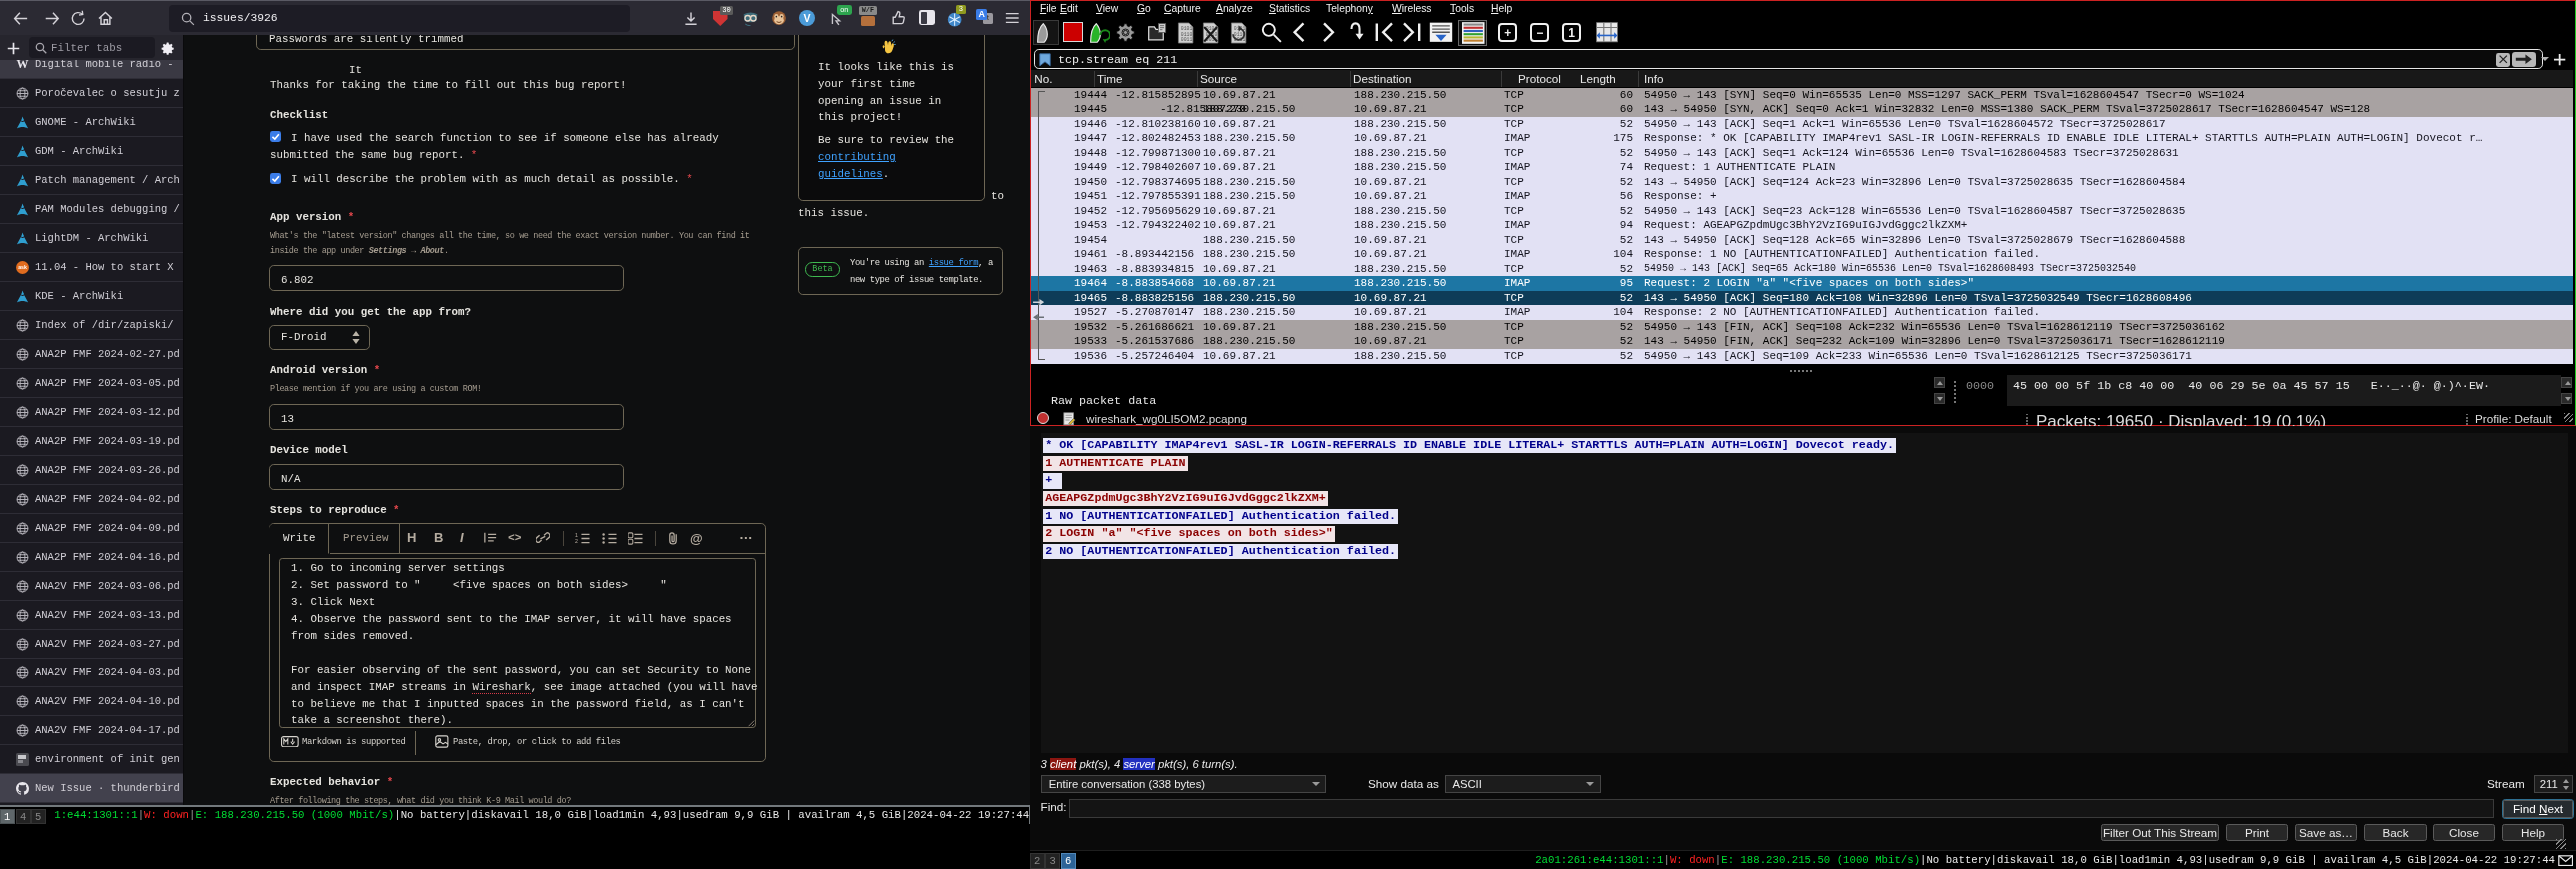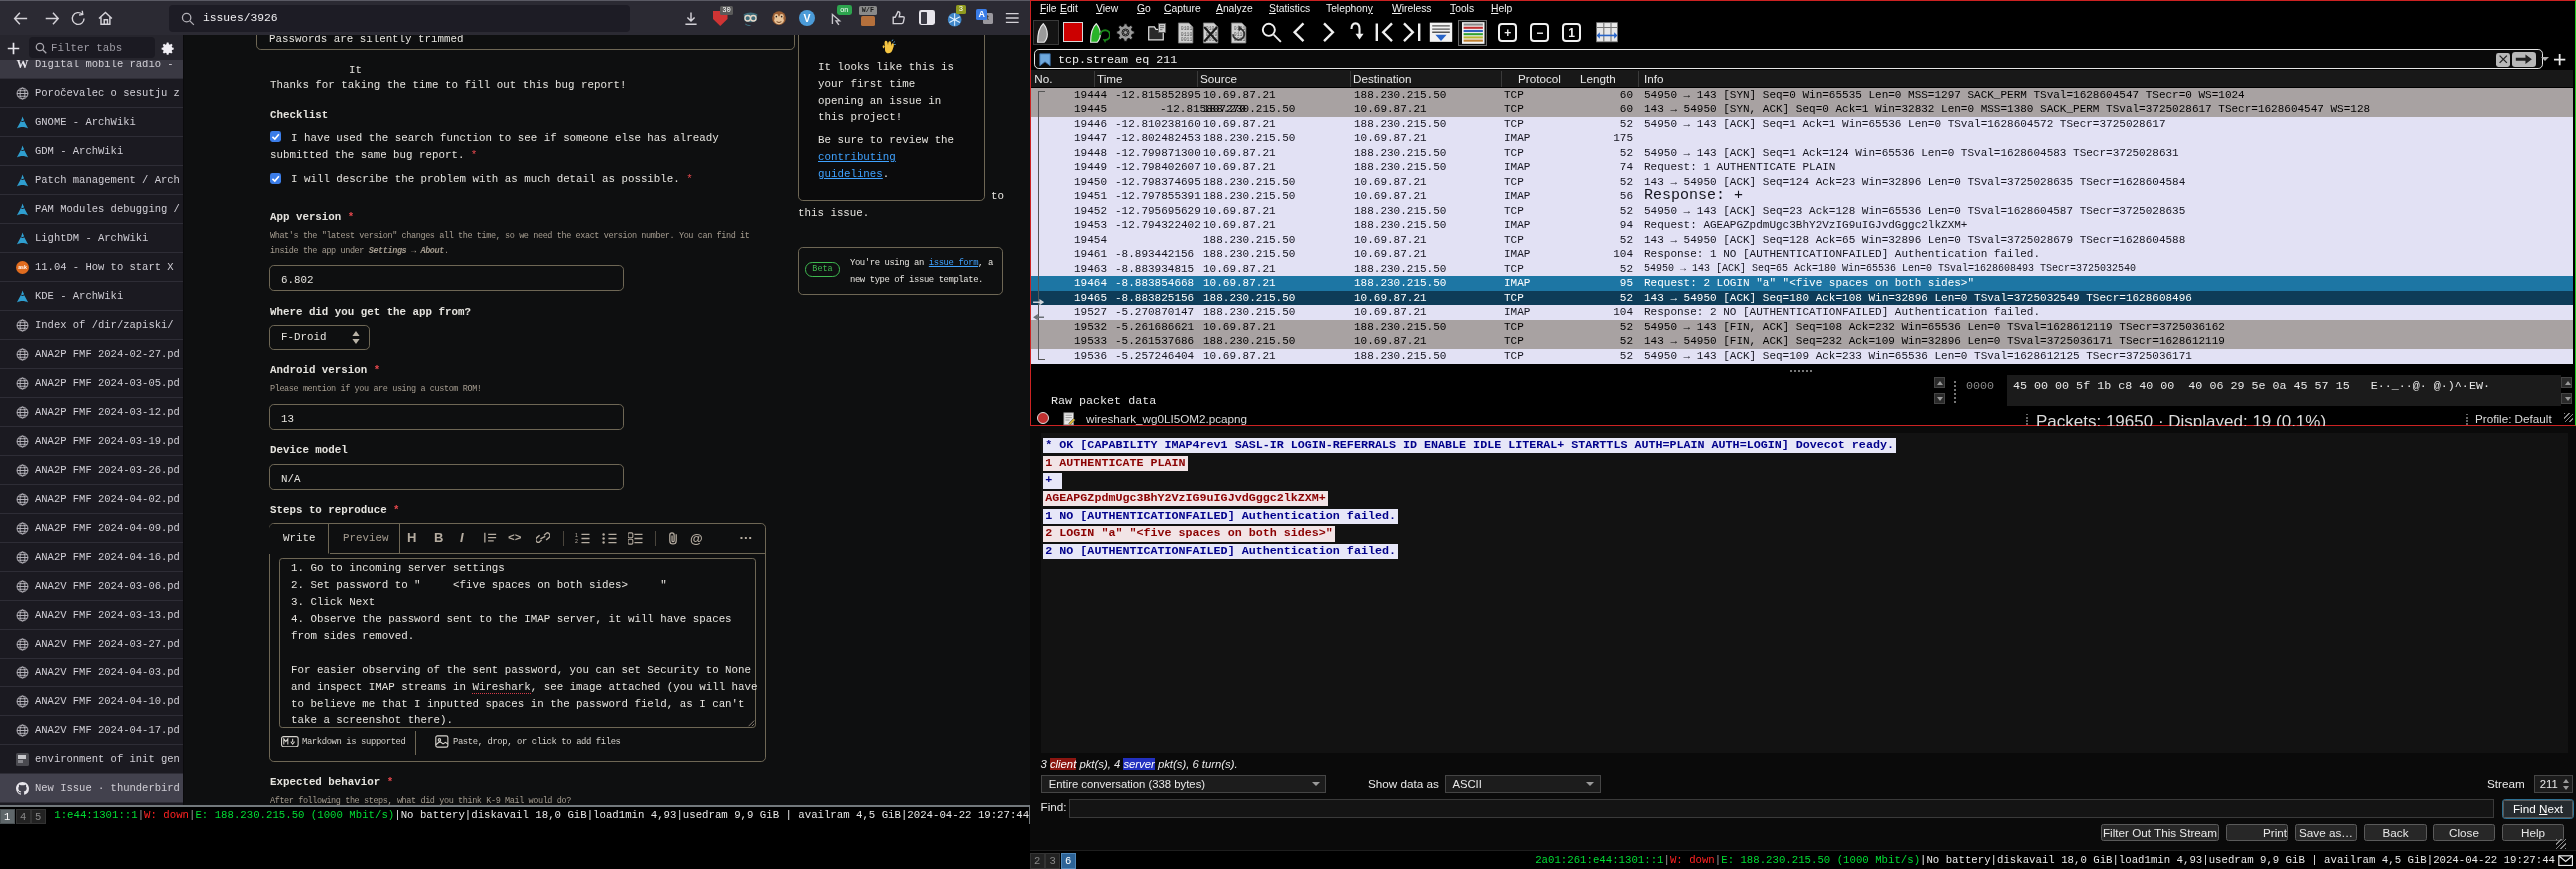--- a/index.html
+++ b/index.html
@@ -599,20 +599,21 @@
         <div class="abs mono" style="left:531px;top:0;width:71px;text-align:right;font-size:11px;line-height:14.5px;color:#14141e;">52</div>
         <div class="abs mono" style="left:613px;top:0;font-size:11px;line-height:14.5px;color:#14141e;white-space:pre;">54950 → 143 [ACK] Seq=1 Ack=1 Win=65536 Len=0 TSval=1628604572 TSecr=3725028617</div>
       </div>
       <div class="abs" style="left:0px;top:130px;width:1542px;height:14.5px;background:#e2e1f4;overflow:hidden;">
         <div class="abs mono" style="left:0;top:0;width:76px;text-align:right;font-size:11px;line-height:14.5px;color:#14141e;">19447</div>
         <div class="abs mono" style="left:84px;top:0;font-size:11px;line-height:14.5px;color:#14141e;white-space:pre;">-12.802482453</div>
         <div class="abs mono" style="left:172px;top:0;font-size:11px;line-height:14.5px;color:#14141e;white-space:pre;">188.230.215.50</div>
         <div class="abs mono" style="left:323px;top:0;font-size:11px;line-height:14.5px;color:#14141e;white-space:pre;">10.69.87.21</div>
         <div class="abs mono" style="left:473px;top:0;font-size:11px;line-height:14.5px;color:#14141e;white-space:pre;">IMAP</div>
         <div class="abs mono" style="left:531px;top:0;width:71px;text-align:right;font-size:11px;line-height:14.5px;color:#14141e;">175</div>
+        <div class="abs mono" style="left:613px;top:0;font-size:11px;line-height:14.5px;color:#14141e;white-space:pre;">Response: * OK [CAPABILITY IMAP4rev1 SASL-IR LOGIN-REFERRALS ID ENABLE IDLE LITERAL+ STARTTLS AUTH=PLAIN AUTH=LOGIN] Dovecot r…</div>
       </div>
       <div class="abs" style="left:0px;top:145px;width:1542px;height:14.5px;background:#e2e1f4;overflow:hidden;">
         <div class="abs mono" style="left:0;top:0;width:76px;text-align:right;font-size:11px;line-height:14.5px;color:#14141e;">19448</div>
         <div class="abs mono" style="left:84px;top:0;font-size:11px;line-height:14.5px;color:#14141e;white-space:pre;">-12.799871300</div>
         <div class="abs mono" style="left:172px;top:0;font-size:11px;line-height:14.5px;color:#14141e;white-space:pre;">10.69.87.21</div>
         <div class="abs mono" style="left:323px;top:0;font-size:11px;line-height:14.5px;color:#14141e;white-space:pre;">188.230.215.50</div>
         <div class="abs mono" style="left:473px;top:0;font-size:11px;line-height:14.5px;color:#14141e;white-space:pre;">TCP</div>
         <div class="abs mono" style="left:531px;top:0;width:71px;text-align:right;font-size:11px;line-height:14.5px;color:#14141e;">52</div>
         <div class="abs mono" style="left:613px;top:0;font-size:11px;line-height:14.5px;color:#14141e;white-space:pre;">54950 → 143 [ACK] Seq=1 Ack=124 Win=65536 Len=0 TSval=1628604583 TSecr=3725028631</div>
       </div>
@@ -634,21 +635,21 @@
         <div class="abs mono" style="left:531px;top:0;width:71px;text-align:right;font-size:11px;line-height:14.5px;color:#14141e;">52</div>
         <div class="abs mono" style="left:613px;top:0;font-size:11px;line-height:14.5px;color:#14141e;white-space:pre;">143 → 54950 [ACK] Seq=124 Ack=23 Win=32896 Len=0 TSval=3725028635 TSecr=1628604584</div>
       </div>
       <div class="abs" style="left:0px;top:188px;width:1542px;height:14.5px;background:#e2e1f4;overflow:hidden;">
         <div class="abs mono" style="left:0;top:0;width:76px;text-align:right;font-size:11px;line-height:14.5px;color:#14141e;">19451</div>
         <div class="abs mono" style="left:84px;top:0;font-size:11px;line-height:14.5px;color:#14141e;white-space:pre;">-12.797855391</div>
         <div class="abs mono" style="left:172px;top:0;font-size:11px;line-height:14.5px;color:#14141e;white-space:pre;">188.230.215.50</div>
         <div class="abs mono" style="left:323px;top:0;font-size:11px;line-height:14.5px;color:#14141e;white-space:pre;">10.69.87.21</div>
         <div class="abs mono" style="left:473px;top:0;font-size:11px;line-height:14.5px;color:#14141e;white-space:pre;">IMAP</div>
         <div class="abs mono" style="left:531px;top:0;width:71px;text-align:right;font-size:11px;line-height:14.5px;color:#14141e;">56</div>
-        <div class="abs mono" style="left:613px;top:0;font-size:15px;line-height:14.5px;color:#14141e;white-space:pre;">Response: +</div>
+        <div class="abs mono" style="left:613px;top:0;font-size:11px;line-height:14.5px;color:#14141e;white-space:pre;">Response: +</div>
       </div>
       <div class="abs" style="left:0px;top:203px;width:1542px;height:14.5px;background:#e2e1f4;overflow:hidden;">
         <div class="abs mono" style="left:0;top:0;width:76px;text-align:right;font-size:11px;line-height:14.5px;color:#14141e;">19452</div>
         <div class="abs mono" style="left:84px;top:0;font-size:11px;line-height:14.5px;color:#14141e;white-space:pre;">-12.795695629</div>
         <div class="abs mono" style="left:172px;top:0;font-size:11px;line-height:14.5px;color:#14141e;white-space:pre;">10.69.87.21</div>
         <div class="abs mono" style="left:323px;top:0;font-size:11px;line-height:14.5px;color:#14141e;white-space:pre;">188.230.215.50</div>
         <div class="abs mono" style="left:473px;top:0;font-size:11px;line-height:14.5px;color:#14141e;white-space:pre;">TCP</div>
         <div class="abs mono" style="left:531px;top:0;width:71px;text-align:right;font-size:11px;line-height:14.5px;color:#14141e;">52</div>
         <div class="abs mono" style="left:613px;top:0;font-size:11px;line-height:14.5px;color:#14141e;white-space:pre;">54950 → 143 [ACK] Seq=23 Ack=128 Win=65536 Len=0 TSval=1628604587 TSecr=3725028635</div>
       </div>
@@ -789,21 +790,21 @@
       <div class="abs sans" style="left:1457px;top:351px;font-size:11.7px;color:#e8e8e8;">Stream</div>
       <div class="abs" style="left:1504px;top:349px;width:39px;height:17.7px;background:#1c1c1c;border:0.8px solid #454545;color:#e8e8e8;font-size:11.3px;font-family:'Liberation Sans',sans-serif;line-height:16px;padding-left:4.8px;">211</div>
       <div class="abs" style="left:1533px;top:353px;width:0;height:0;border-left:3.2px solid transparent;border-right:3.2px solid transparent;border-bottom:4px solid #999;"></div>
 <div class="abs" style="left:1533px;top:360px;width:0;height:0;border-left:3.2px solid transparent;border-right:3.2px solid transparent;border-top:4px solid #999;"></div>
       <div class="abs sans" style="left:10.5px;top:374px;font-size:11.7px;color:#e8e8e8;">Find:</div>
       <div class="abs" style="left:39px;top:373px;width:1425px;height:18.5px;background:#141414;border:0.8px solid #3a3a3a;"></div>
       <div class="abs" style="left:1472px;top:373px;width:72px;height:20px;background:#262b2f;border:1.6px solid #2e6f91;border-radius:3.2px;">
         <div style="width:100%;height:100%;border:0.8px solid #5a5a5a;border-radius:1.6px;text-align:center;line-height:15.3px;color:#fff;font-size:11.7px;font-family:'Liberation Sans',sans-serif;">Find <span style="text-decoration:underline">N</span>ext</div>
       </div>
       <div class="wbtn" style="left:1071px;top:398px;width:118px;">Filter Out This Stream</div>
-      <div class="wbtn" style="left:1196px;top:398px;width:62px;text-align:right;">Print</div>
+      <div class="wbtn" style="left:1196px;top:398px;width:62px;">Print</div>
       <div class="wbtn" style="left:1265px;top:398px;width:62px;">Save as…</div>
       <div class="wbtn" style="left:1334px;top:398px;width:63px;">Back</div>
       <div class="wbtn" style="left:1403px;top:398px;width:62px;">Close</div>
       <div class="wbtn" style="left:1472px;top:398px;width:62px;">Help</div>
       <div class="abs" style="left:1526px;top:413px;width:9.7px;height:9.7px;background:repeating-linear-gradient(135deg,#888 0 1.2px,transparent 1.2px 3.2px);"></div>
     </div>
     <div class="abs" style="left:0;top:850px;width:1546px;height:19.3px;background:#000;border-top:0.8px solid #1e1e1e;">
       <div class="wsbox" style="left:0;top:2.4px;">2</div>
       <div class="wsbox" style="left:15.3px;top:2.4px;">3</div>
       <div class="wsbox" style="left:31px;top:2.4px;background:#2d6397;border-color:#5087b8;color:#fff;">6</div>

